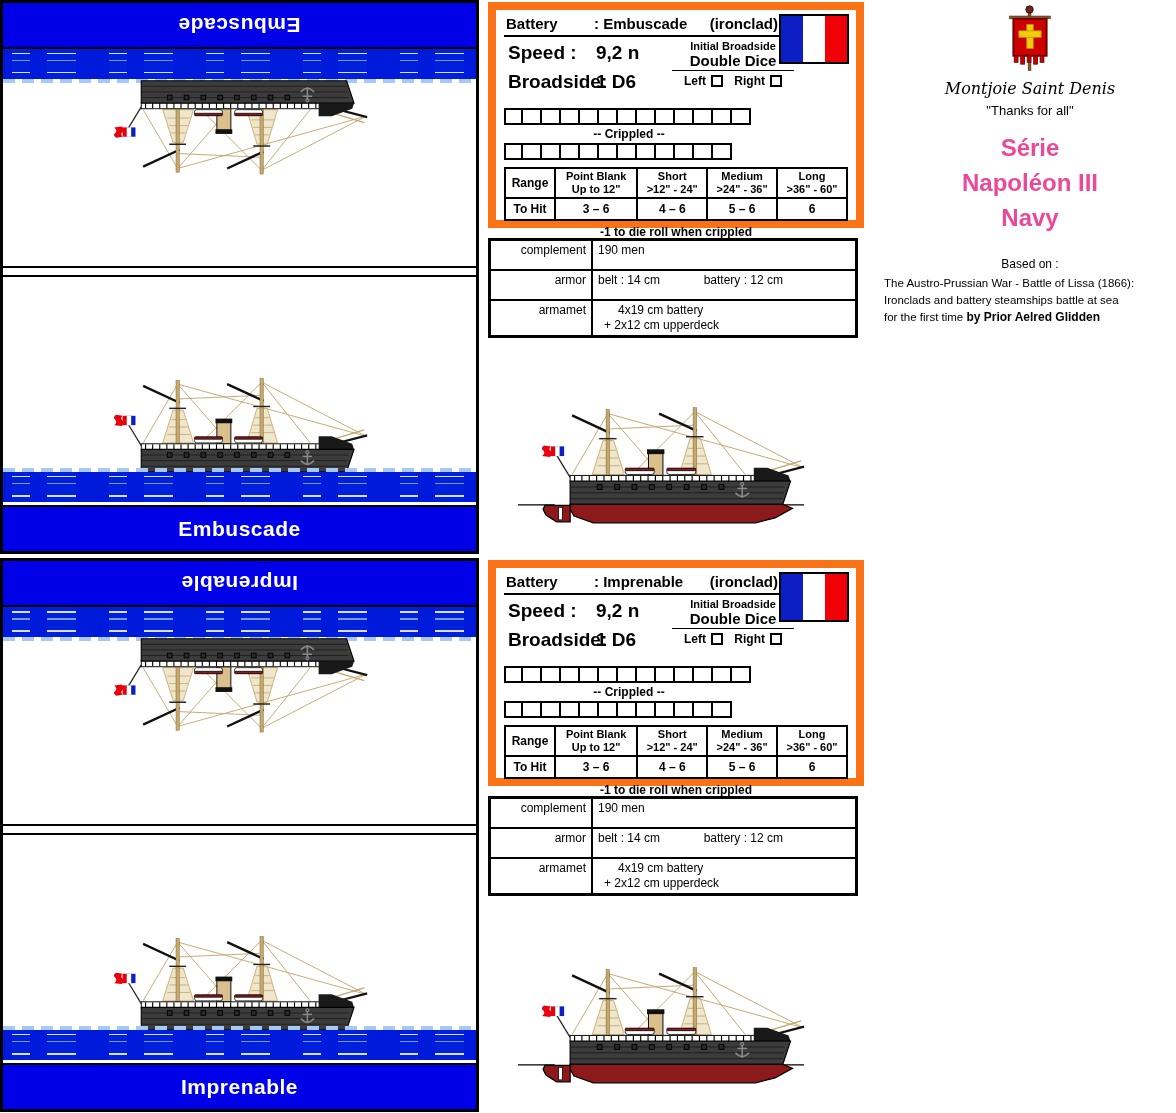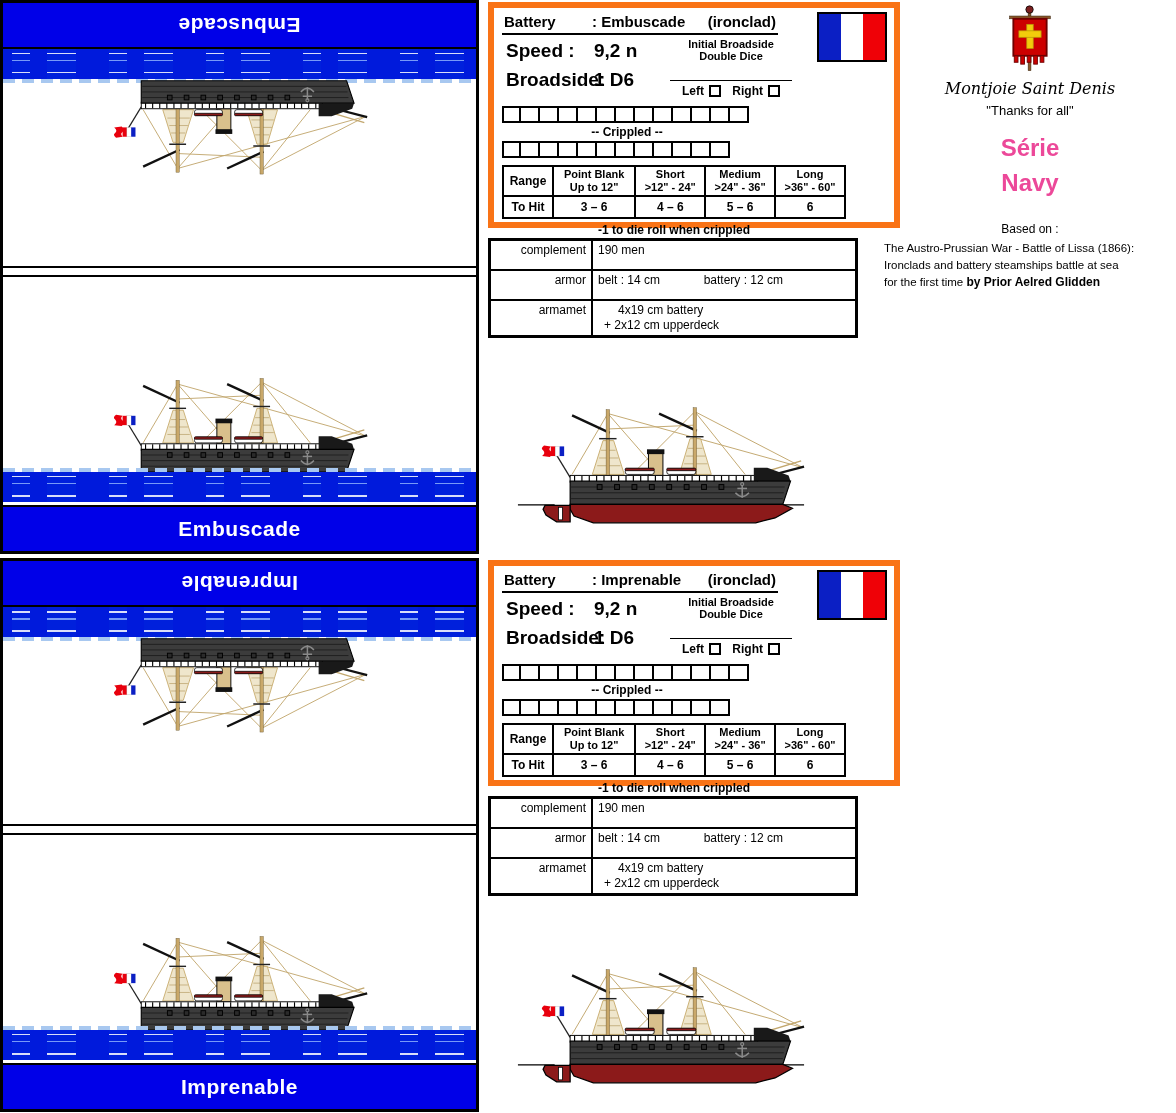--- a/index.html
+++ b/index.html
@@ -42,22 +42,22 @@
   .water-bottom { bottom:49px; }
   .water-bottom::before { top:-4px; }
   .fold-line { position:absolute; left:0; right:0; height:2px; background:#000; }
   .fold-a { top:263px; } .fold-b { top:272px; }
   .ship-box { position:absolute; width:280px; }
   .ship-flip { top:74px; left:86px; transform:scaleY(-1); }
   .ship-up   { top:368px; left:86px; }
 
   
   .card {
-    position:absolute; left:488px; width:412px; height:226px;
-    border:6px solid #f97316; background:#fff; padding:3px 10px 4px 8px;
+    position:absolute; left:488px; width:376px; height:226px;
+    border:8px solid #f97316; background:#fff; padding:3px 10px 4px 8px;
   }
   .card.k0 { top:2px; } .card.k1 { top:560px; }
   .card-header {
     width:276px; display:flex; align-items:baseline;
     font-weight:bold; font-size:15px; padding:2px 0 3px 2px;
     border-bottom:2px solid #000;
   }
   .card-header .hl { width:88px; }
   .card-header .hn { flex:1; }
   .card-header .ht { padding-right:2px; }
@@ -66,21 +66,21 @@
     border:2px solid #000; display:flex;
   }
   .flag > div { flex:1; }
   .flag .b { background:#0B1FC4; } .flag .w { background:#fff; } .flag .r { background:#EF0107; }
   .card-top { display:flex; margin-top:5px; }
   .speed-block { width:168px; font-weight:bold; font-size:19px; padding-left:4px; }
   .speed-block .row { display:flex; margin-bottom:7px; }
   .speed-block .lab { width:88px; }
   .init-block { width:122px; text-align:center; font-weight:bold; margin-top:-2px; }
   .init-block .i1 { font-size:11px; }
-  .init-block .i2 { font-size:11px; border-bottom:1.5px solid #000; padding-bottom:18px; }
+  .init-block .i2 { font-size:15px; border-bottom:1.5px solid #000; padding-bottom:1px; }
   .init-block .i3 { font-size:12px; margin-top:3px; white-space:nowrap; }
   .chk { display:inline-block; width:12px; height:12px; border:2px solid #000;
          margin:0 8px 0 5px; vertical-align:-2px; background:#fff; }
   .chk:last-child { margin-right:0; }
   .hitrow { display:flex; margin-top:8px; }
   .hitrow2 { margin-top:2px; }
   .hitcell { width:19px; height:17px; border:2px solid #000; border-left:none; background:#fff; }
   .hitrow .hitcell:first-child { border-left:2px solid #000; }
   .crippled { text-align:center; font-weight:bold; font-size:12px; margin:2px 0 0; width:250px; }
   table.range { border-collapse:collapse; margin-top:7px; width:344px; }
@@ -499,20 +499,21 @@
           <rect x="34" y="56" width="4" height="9"></rect>
         <rect x="41" y="56" width="4" height="7"></rect>
       </g>
       <rect x="26.5" y="22" width="7" height="26" fill="#F2CC0C" stroke="#b8960a" stroke-width="0.8"></rect>
       <rect x="18" y="29" width="24" height="7" fill="#F2CC0C" stroke="#b8960a" stroke-width="0.8"></rect>
     </svg>
     <div class="motto">Montjoie Saint Denis</div>
     <div class="thanks">"Thanks for all"</div>
     <div class="series">
       <div>Série</div>
+      <div>Napoléon III</div>
       <div>Navy</div>
     </div>
     <div class="based-on">Based on :</div>
     <div class="descs">
       <div>The Austro-Prussian War - Battle of Lissa (1866):</div>
       <div>Ironclads and battery steamships battle at sea</div>
       <div><span>for the first time </span><b>by Prior Aelred Glidden</b></div>
     </div>
   </div>
 

